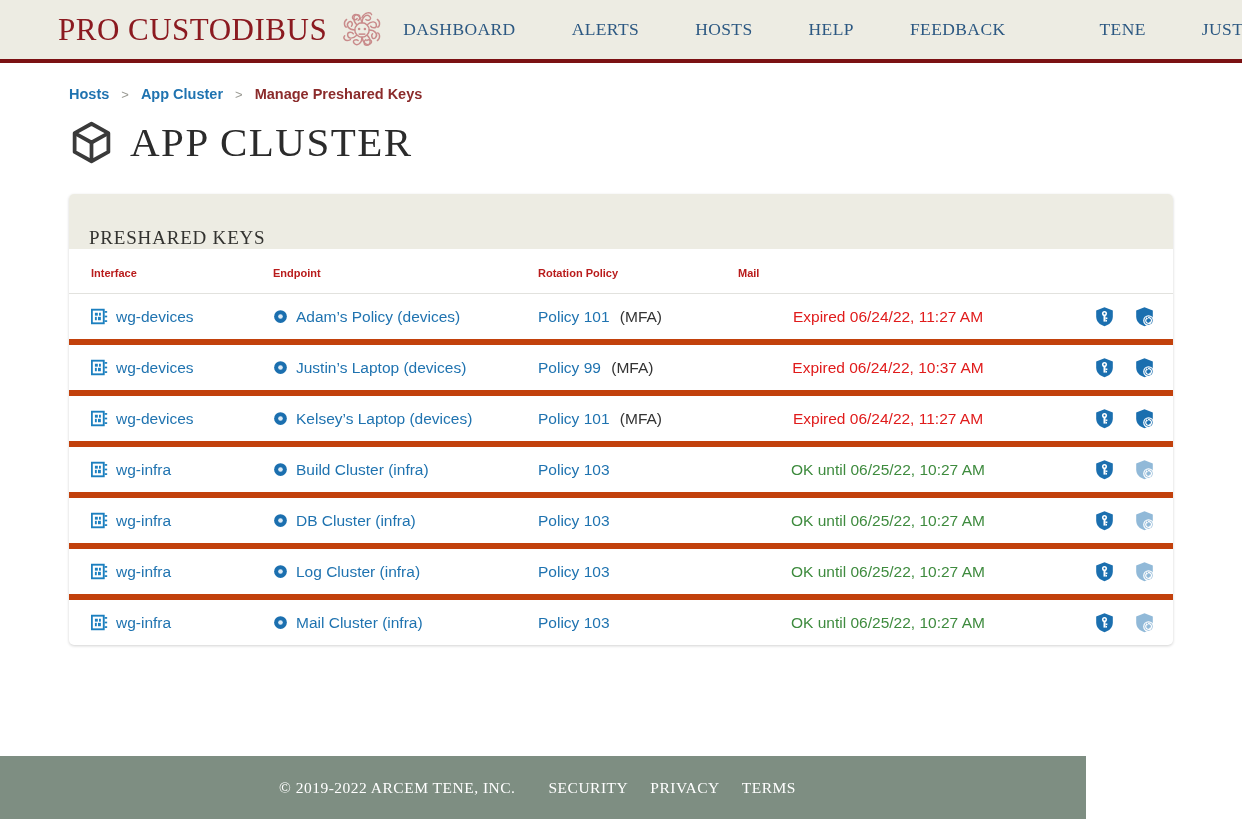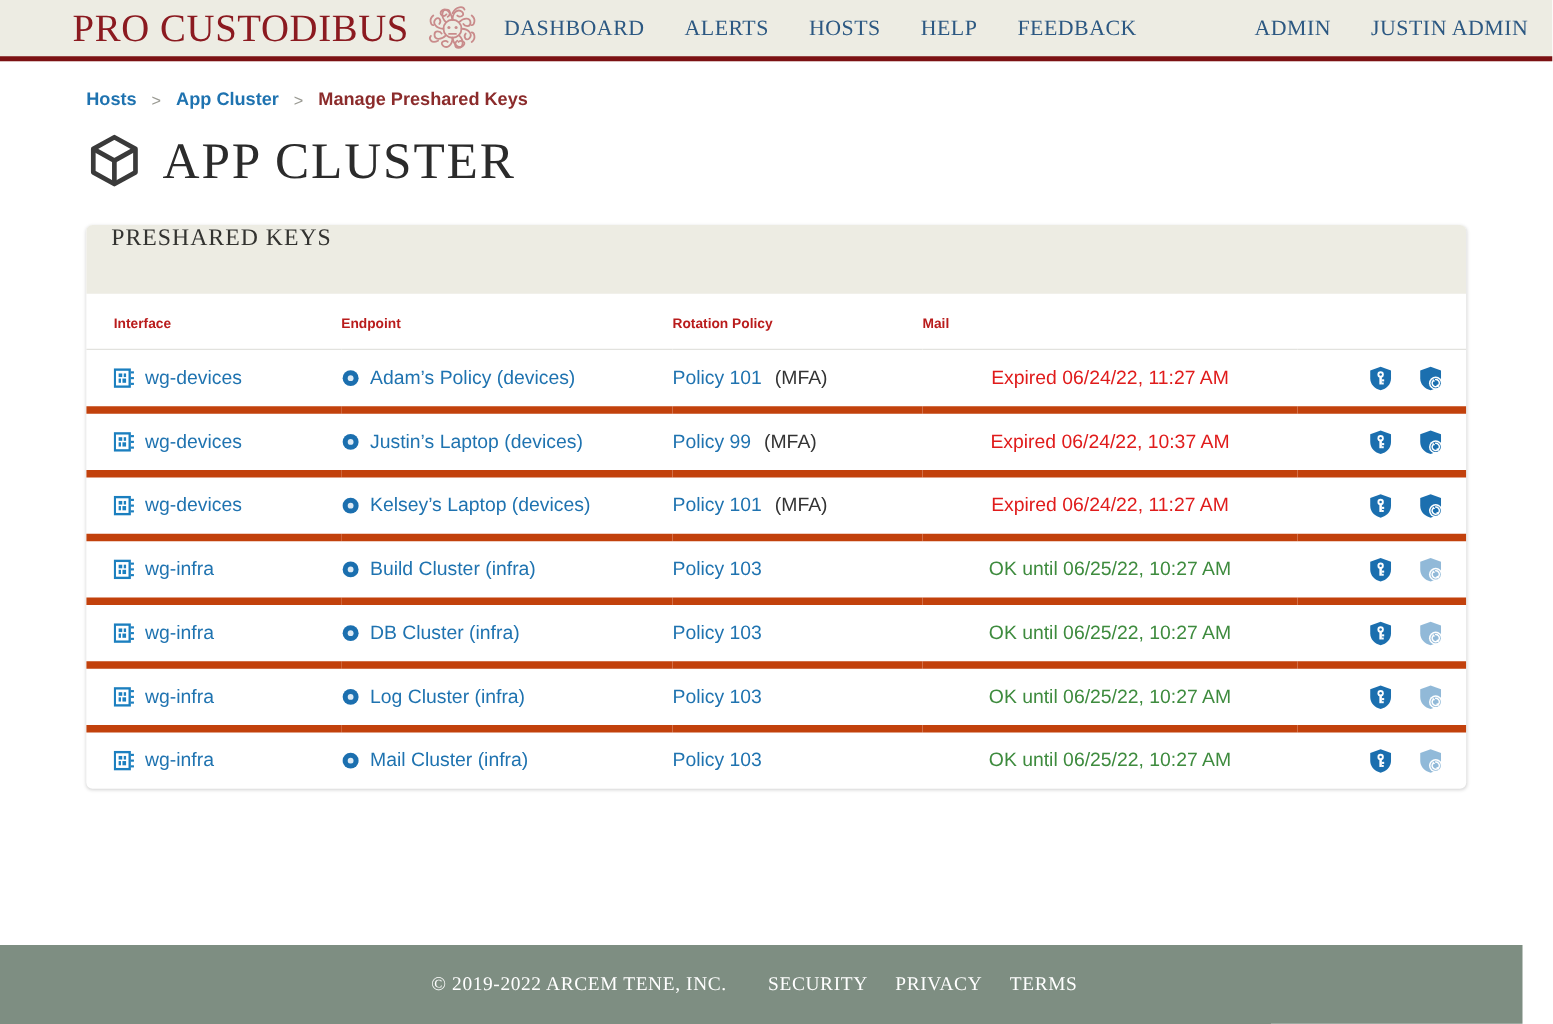--- a/index.html
+++ b/index.html
@@ -8,21 +8,21 @@
     margin: 0; padding: 0;
     width: 1242px; height: 819px;
     background: #ffffff;
     font-family: "Liberation Sans", sans-serif;
     overflow: hidden;
   }
 
   
   .site-header {
     position: relative;
-    height: 49px;
+    height: 63px;
     background: #EDECE3;
     border-bottom: 4px solid #7B1113;
     display: flex;
     align-items: center;
   }
   .brand {
     display: flex;
     align-items: center;
     margin-left: 58px;
     gap: 10px;
@@ -37,21 +37,21 @@
     white-space: nowrap;
   }
   .medusa { width: 50px; height: 48px; display:block; }
 
   .main-nav {
     margin-left: auto;
     margin-right: 44px;
     display: flex;
     align-items: center;
   }
-  .nav-group { display: flex; align-items: center; }
+  .nav-group { display: flex; align-items: center; gap: 24px; }
   .nav-group.primary { margin-right: 62px; }
   .nav-link {
     font-family: "Liberation Serif", serif;
     font-size: 17.5px;
     letter-spacing: 0.4px;
     color: #2C5882;
     text-decoration: none;
     padding: 4px 0;
     margin: 0 16px;
     white-space: nowrap;
@@ -101,21 +101,21 @@
     margin: 28px 69px 0 69px;
     background: #fff;
     border-radius: 5px;
     box-shadow: 0 1px 3px rgba(0,0,0,0.18);
     overflow: hidden;
   }
   .card-header {
     background: #EDECE3;
     height: 55px;
     display: flex;
-    align-items: flex-start;
+    align-items: flex-end;
     padding-left: 20px;
   }
   .card-header h2 {
     margin: 0;
     font-family: "Liberation Serif", serif;
     font-weight: 400;
     font-size: 19px;
     letter-spacing: 0.8px;
     color: #333330;
     text-transform: uppercase;
@@ -170,21 +170,21 @@
     gap: 19px;
     padding-right: 18px;
   }
   .shield-icon { width: 21px; height: 21px; display: block; }
   .shield-icon.dim { opacity: 0.48; }
 
   
   .site-footer {
     position: absolute;
     left: 0; bottom: 0;
-    width: 1218px;
+    width: 1086px;
     height: 63px;
     background: #7E8E82;
     display: flex;
     align-items: center;
     justify-content: center;
   }
   .footer-inner {
     display: flex;
     align-items: center;
     font-family: "Liberation Serif", serif;
@@ -237,21 +237,21 @@
 
   <nav class="main-nav">
     <div class="nav-group primary">
       <a class="nav-link" href="#">DASHBOARD</a>
       <a class="nav-link" href="#">ALERTS</a>
       <a class="nav-link" href="#">HOSTS</a>
       <a class="nav-link" href="#">HELP</a>
       <a class="nav-link" href="#">FEEDBACK</a>
     </div>
     <div class="nav-group">
-      <a class="nav-link" href="#">ADMIN</a>
+      <a class="nav-link" href="#">TENE</a>
       <a class="nav-link" href="#">JUSTIN ADMIN</a>
 
     </div>
   </nav>
 </header>
 
 <nav class="breadcrumb">
   <a class="crumb" href="#">Hosts</a>
   <span class="crumb-sep">&gt;</span>
   <a class="crumb" href="#">App Cluster</a>

